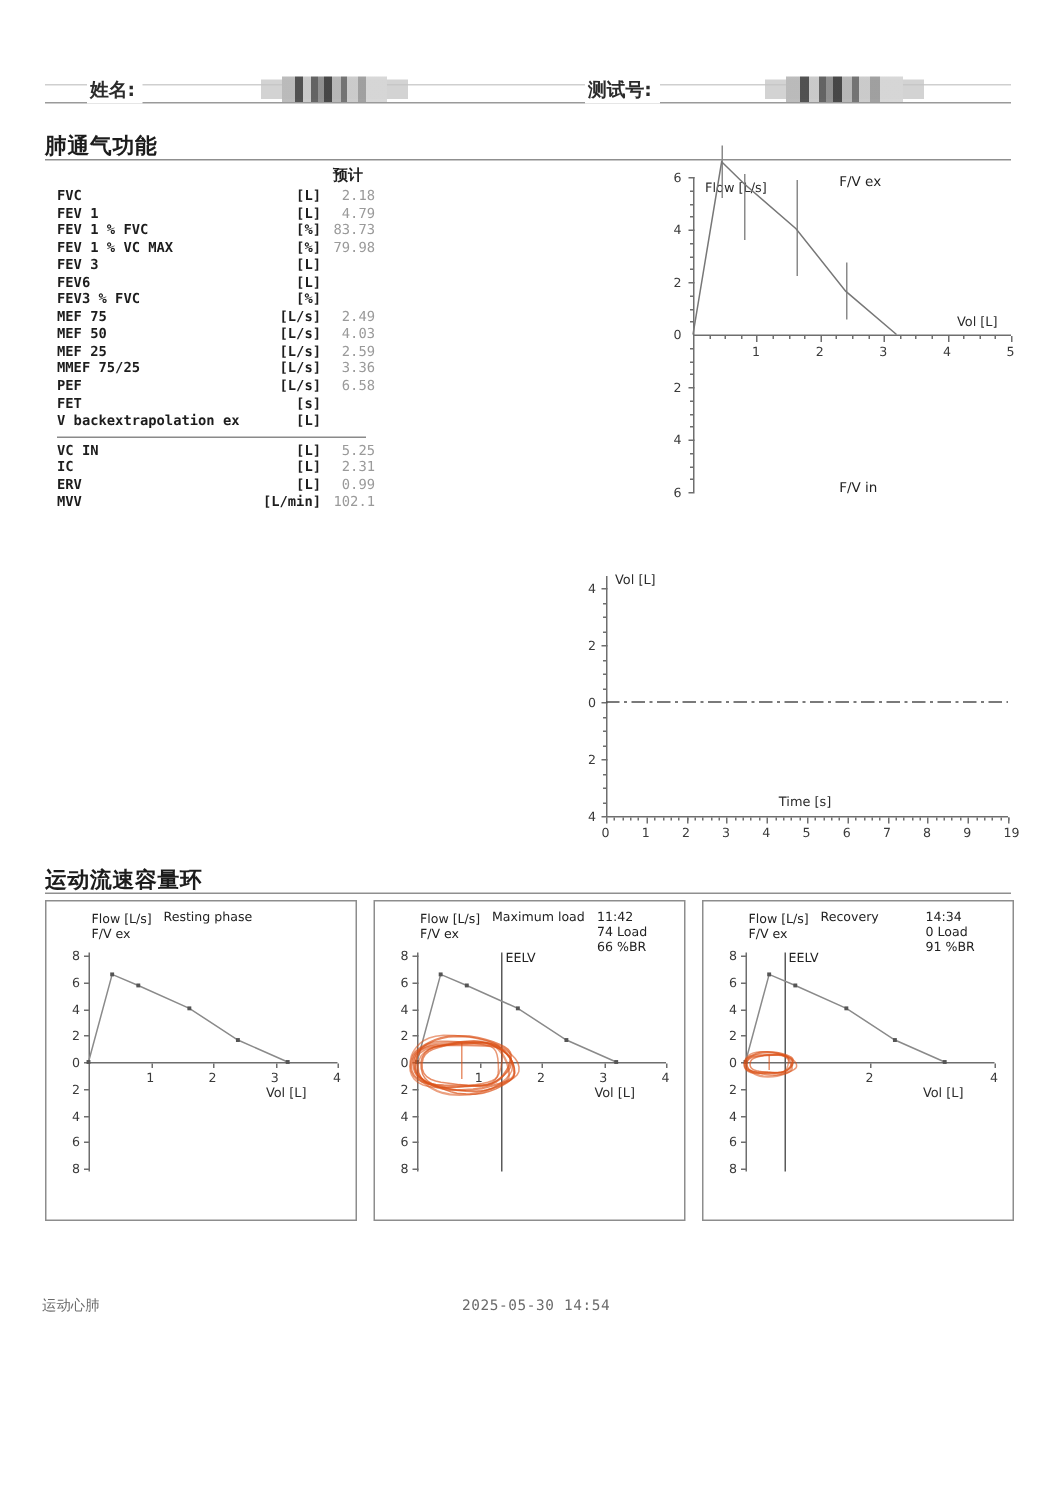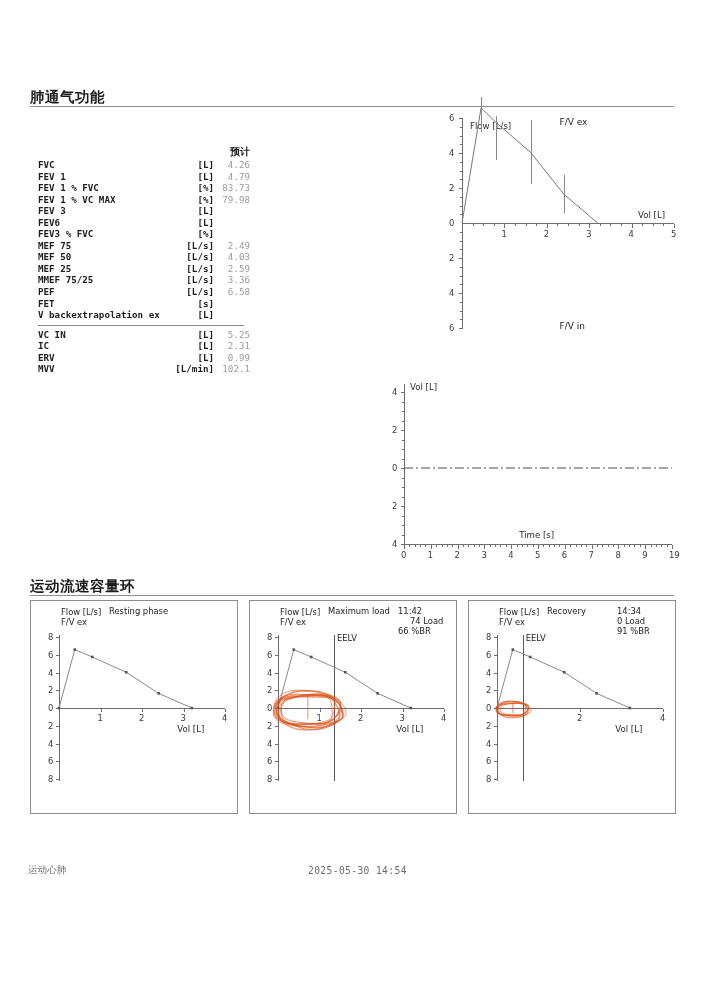--- a/index.html
+++ b/index.html
@@ -44,22 +44,22 @@
   #sect-loop{left:30px;top:577px;}
   #sect-loop-rule{left:30px;top:595px;width:644px;}
 
   
   .ptable{
     position:absolute;left:38px;top:112px;width:212px;
     font-family:"DejaVu Sans Mono","Liberation Mono",monospace;
     font-size:9.2px;line-height:11.55px;color:#2f2f2f;
   }
   .ptable .predhdr{
-    text-align:right;font-weight:bold;font-size:10px;color:#1f1f1f;
-    font-family:"DejaVu Sans",sans-serif;padding-left:176px;height:13px;margin-top:34px;
+    text-align:center;font-weight:bold;font-size:10px;color:#1f1f1f;
+    font-family:"DejaVu Sans",sans-serif;padding-left:176px;height:13px;
   }
   .prow{display:flex;height:11.55px;align-items:baseline;white-space:pre;}
   .prow .pn{width:124px;font-weight:bold;color:#1d1d1d;}
   .prow .pu{width:52px;text-align:right;font-weight:bold;color:#1d1d1d;}
   .prow .pv{width:36px;text-align:right;color:#9a9a9a;}
   .pdiv{margin:4px 0 3px 0;border-top:1px solid #8a8a8a;width:206px;}
 
   
   .chart{position:absolute;}
   .ax{position:absolute;background:#6e6e6e;}
@@ -82,28 +82,42 @@
   
   .ftr{position:absolute;font-size:9.6px;color:#6b6b6b;font-family:Liberation Serif, serif;}
   #ftr-left{left:28px;top:864px;}
   #ftr-date{left:308px;top:865px;font-family:"DejaVu Sans Mono",monospace;letter-spacing:.4px;}
 </style>
 </head>
 <body>
 
 <div class="page">
 
+  <div class="hdr">
+    <div class="rule2"></div>
+    <div class="rule"></div>
+    <div class="lbl name">姓名:</div>
+    <div class="lbl test">测试号:</div>
+    <div class="redact name">
+      <div class="shade"></div>
+      <div class="blk"></div>
+    </div>
+    <div class="redact test">
+      <div class="shade"></div>
+      <div class="blk"></div>
+    </div>
+  </div>
 
   <div class="sect" id="sect-vent">肺通气功能</div>
   <div class="sect-rule" id="sect-vent-rule"></div>
 
   <div class="ptable">
     <div class="predhdr">预计</div>
     <div id="ptable-rows">
-        <div class="prow"><span class="pn">FVC</span><span class="pu">[L]</span><span class="pv">4.26</span></div>
+        <div class="prow"><span class="pn">FVC</span><span class="pu">[L]</span><span class="pv">2.18</span></div>
         <div class="prow"><span class="pn">FEV 1</span><span class="pu">[L]</span><span class="pv">4.79</span></div>
         <div class="prow"><span class="pn">FEV 1 % FVC</span><span class="pu">[%]</span><span class="pv">83.73</span></div>
         <div class="prow"><span class="pn">FEV 1 % VC MAX</span><span class="pu">[%]</span><span class="pv">79.98</span></div>
         <div class="prow"><span class="pn">FEV 3</span><span class="pu">[L]</span><span class="pv"></span></div>
         <div class="prow"><span class="pn">FEV6</span><span class="pu">[L]</span><span class="pv"></span></div>
         <div class="prow"><span class="pn">FEV3 % FVC</span><span class="pu">[%]</span><span class="pv"></span></div>
         <div class="prow"><span class="pn">MEF 75</span><span class="pu">[L/s]</span><span class="pv">2.49</span></div>
         <div class="prow"><span class="pn">MEF 50</span><span class="pu">[L/s]</span><span class="pv">4.03</span></div>
         <div class="prow"><span class="pn">MEF 25</span><span class="pu">[L/s]</span><span class="pv">2.59</span></div>
         <div class="prow"><span class="pn">MMEF 75/25</span><span class="pu">[L/s]</span><span class="pv">3.36</span></div>
@@ -332,21 +346,21 @@
         <rect x="93.93" y="69.93375" width="2.6" height="2.6" fill="#555"></rect>
         <rect x="126.3" y="91.05625" width="2.6" height="2.6" fill="#555"></rect>
         <rect x="159.5" y="105.7" width="2.6" height="2.6" fill="#555"></rect>
       </svg>
     </div>
   <div class="panel" id="panel-1" style="left: 249px; top: 600px; width: 206px; height: 212px;">
       <div class="ph" style="left: 30px; top: 6px;">Flow [L/s]</div>
       <div class="ph" style="left: 30px; top: 16px;">F/V ex</div>
       <div class="ph" style="left: 78px; top: 5px;">Maximum load</div>
       <div class="ph" style="left: 148px; top: 5px;">11:42</div>
-      <div class="ph" style="left: 160px; top: 15px;">74 Load</div>
+      <div class="ph" style="left: 148px; top: 15px;">74 Load</div>
       <div class="ph" style="left: 148px; top: 25px;">66 %BR</div>
       <div class="ax axv" style="left: 28px; top: 34px; height: 146px;"></div>
       <div class="ax axh" style="left: 28px; top: 107px; width: 166px;"></div>
       <div class="tk" style="left: 25px; top: 178px; width: 4px; height: 1px;"></div>
       <div class="tl" style="left: 17px; top: 173px;">8</div>
       <div class="tk" style="left: 25px; top: 160.25px; width: 4px; height: 1px;"></div>
       <div class="tl" style="left: 17px; top: 155.25px;">6</div>
       <div class="tk" style="left: 25px; top: 142.5px; width: 4px; height: 1px;"></div>
       <div class="tl" style="left: 17px; top: 137.5px;">4</div>
       <div class="tk" style="left: 25px; top: 124.75px; width: 4px; height: 1px;"></div>

